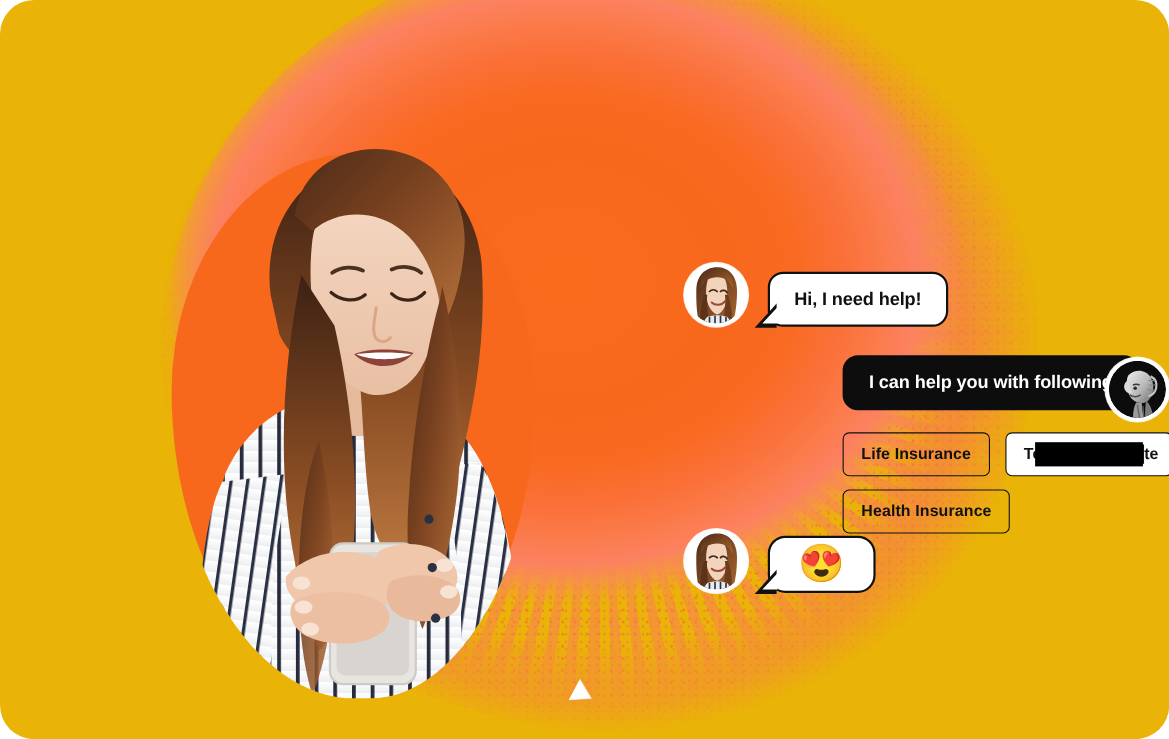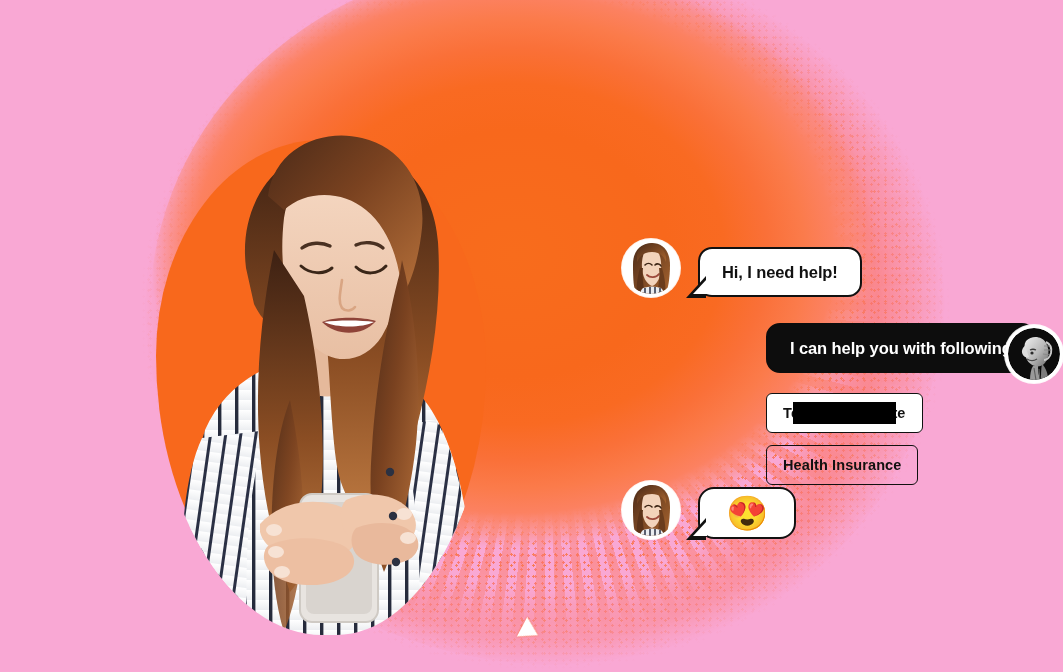--- a/index.html
+++ b/index.html
@@ -10,21 +10,22 @@
   }
   body {
     font-family: "Liberation Sans", sans-serif;
   }
 
   #stage {
     position: relative;
     width: 1063px;
     height: 672px;
     overflow: hidden;
-    background: #f9a8d4;
+    background: #eab308;
+    border-radius: 31px;
   }
 
   
   .blob-wrap {
     position: absolute;
     left: 150px;
     top: -40px;
     width: 790px;
     height: 700px;
     pointer-events: none;
@@ -432,20 +433,21 @@
             <path d="M38 14 C42 16 44 20 43 25 C42 29 39 32 36 32" stroke="#c9c9c9" stroke-width="2" fill="none"></path>
             <path d="M36 18 L42 18 M36 22 L43 22 M35 26 L42 27" stroke="#8a8a8a" stroke-width="1.1"></path>
             <path d="M26 40 L28 52 M31 41 L32 52" stroke="#5d5d5d" stroke-width="1.1"></path>
           </g>
         </svg>
       </div>
     </div>
 
     <div class="chips">
       <div class="chip-line">
+        <button class="chip">Life Insurance</button>
         <button class="chip chip-redacted">
           <span class="redact-text">Te█████████te</span>
           <span class="redact-bar"></span>
         </button>
       </div>
       <div class="chip-line">
         <button class="chip">Health  Insurance</button>
       </div>
     </div>
 

